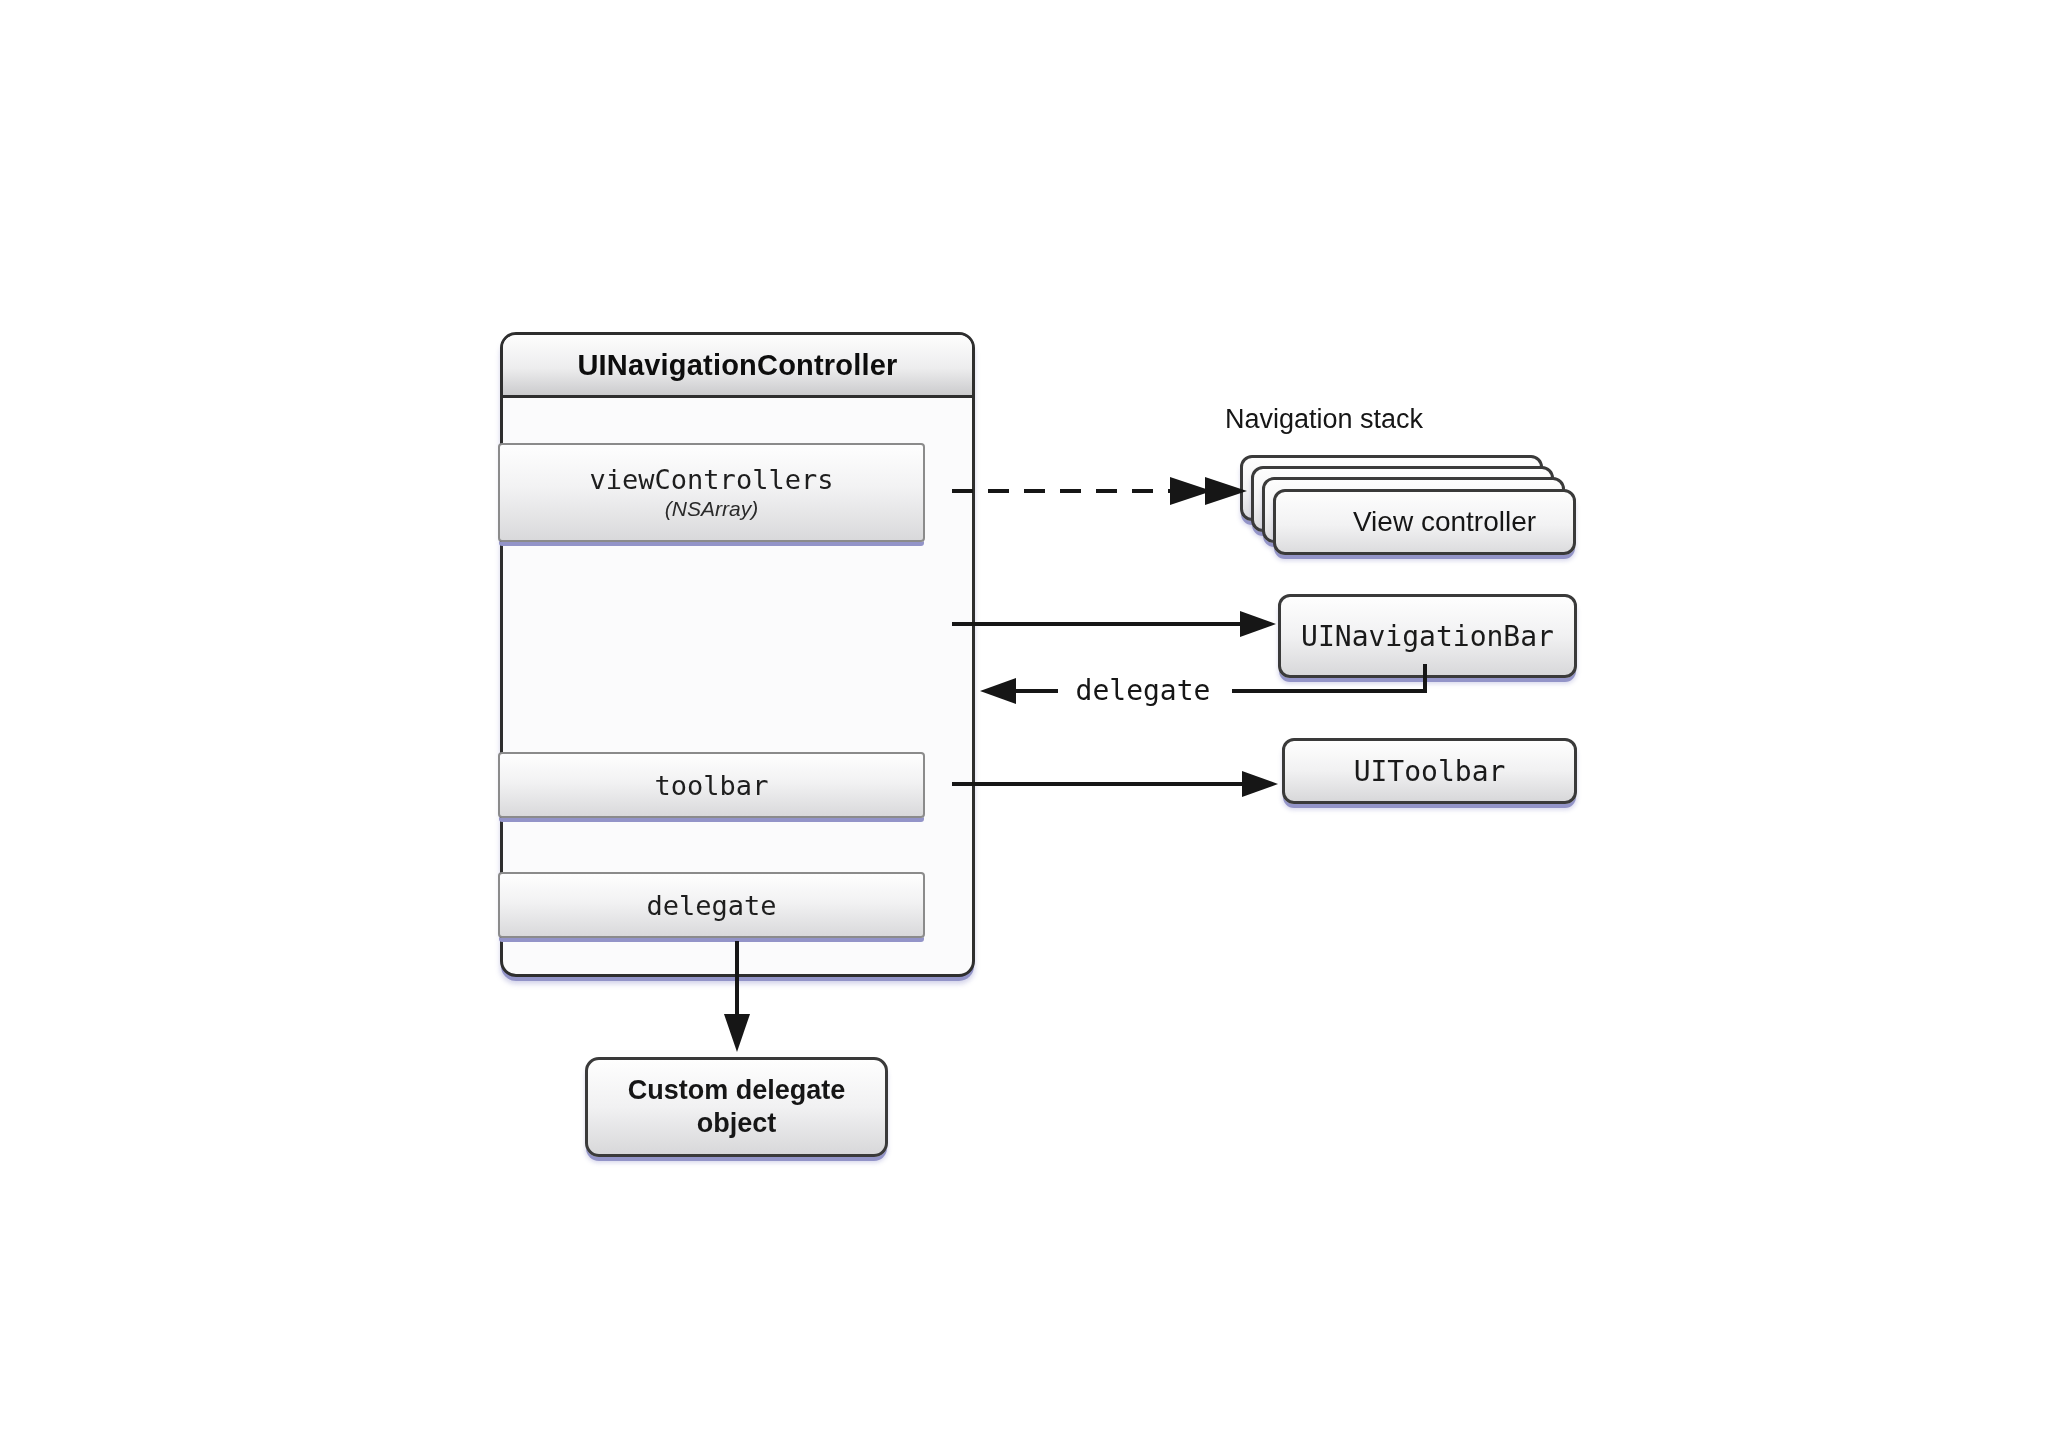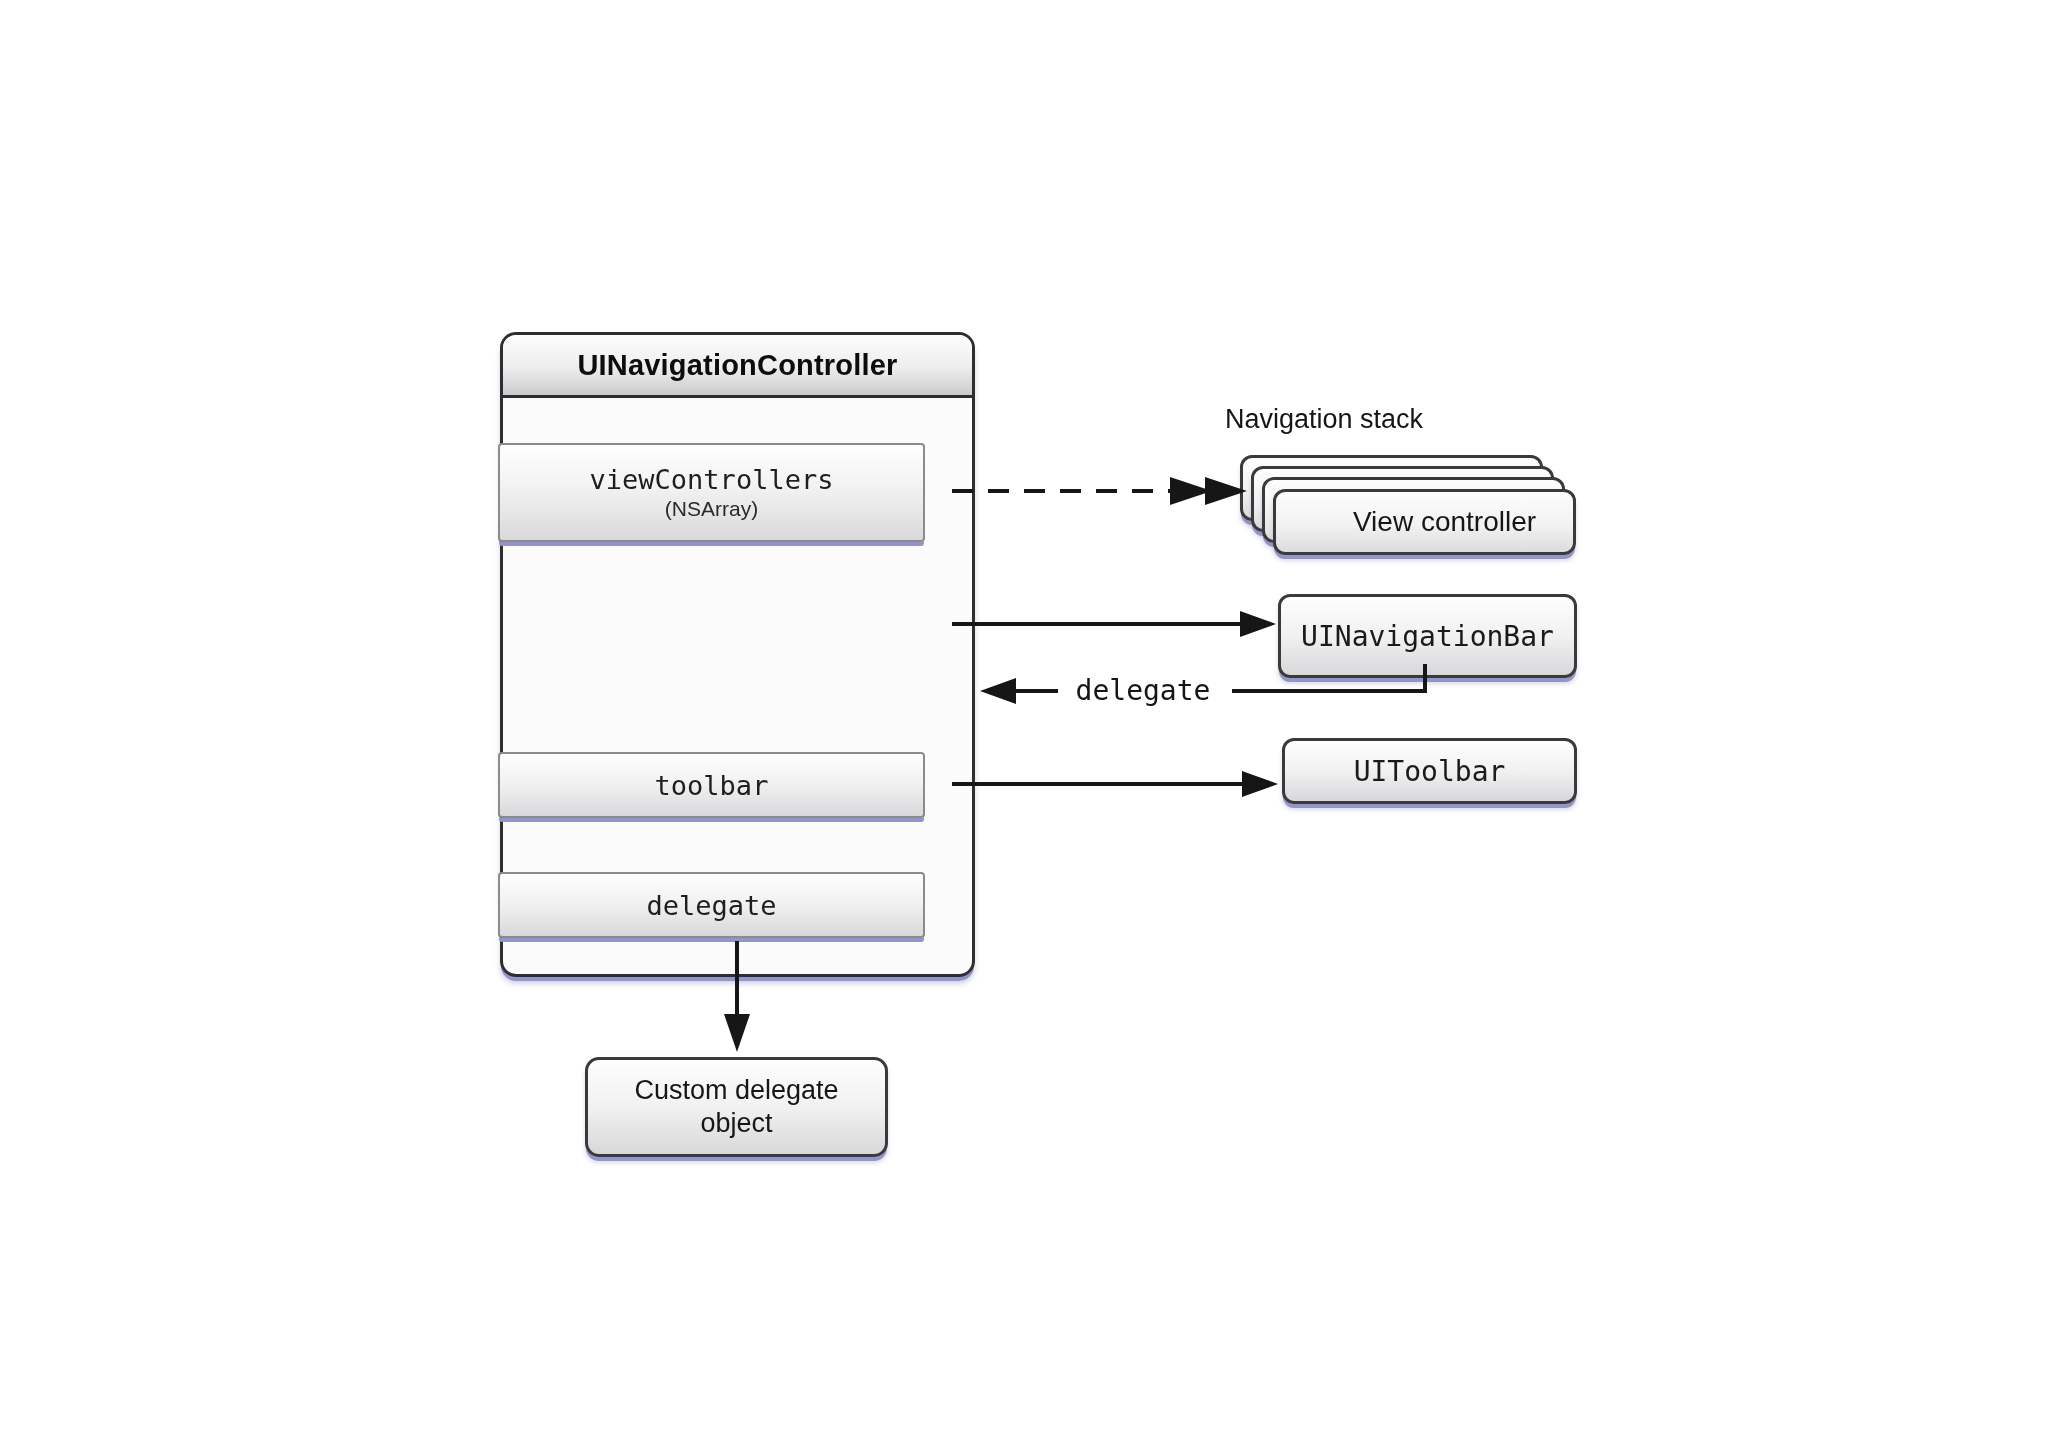--- a/index.html
+++ b/index.html
@@ -24,21 +24,21 @@
   
   .prop{
     position:absolute;left:498px;width:427px;box-sizing:border-box;
     border:2px solid #8b8b8b;border-radius:4px;
     background:linear-gradient(180deg,#fefefe 0%,#f2f2f3 45%,#d9d9db 100%);
     box-shadow:0 5px 0 -1px #9394c8;
     display:flex;flex-direction:column;align-items:center;justify-content:center;
     font-family:"DejaVu Sans Mono","Liberation Mono",monospace;
     font-size:27px;color:#1e1e1e;
   }
-  .prop .sub{font-family:"Liberation Sans",sans-serif;font-size:21px;color:#2a2a2a;margin-top:2px;}
+  .prop .sub{font-family:"Liberation Sans",sans-serif;font-size:21px;color:#2a2a2a;margin-top:2px;font-style:italic;}
 
   
   .obj{
     position:absolute;box-sizing:border-box;
     border:3px solid #3a3a3a;border-radius:12px;
     background:linear-gradient(180deg,#fefefe 0%,#f1f1f2 50%,#d8d8da 100%);
     box-shadow:0 5px 0 -1px #9394c8, 0 6px 4px rgba(130,130,195,.3);
     display:flex;align-items:center;justify-content:center;
     font-family:"DejaVu Sans Mono","Liberation Mono",monospace;
     font-size:28px;color:#1a1a1a;
@@ -99,21 +99,21 @@
   </div>
 
   <div class="obj" style="left:1278px;top:594px;width:299px;height:84px;">
     <span>UINavigationBar</span>
   </div>
 
   <div class="obj" style="left:1282px;top:738px;width:295px;height:66px;">
     <span>UIToolbar</span>
   </div>
 
-  <div class="obj sans" style="left:585px;top:1057px;width:303px;height:100px;padding:0 12px;">
+  <div class="obj sans" style="left:585px;top:1057px;width:303px;height:100px;padding:0 12px;font-weight:bold;">
     <span>Custom delegate object</span>
   </div>
 
   <div class="edge-label">delegate</div>
 
   <svg class="overlay" width="2048" height="1447" viewBox="0 0 2048 1447">
 
     <g>
       <line x1="952" y1="491" x2="1172" y2="491" stroke="#161616" stroke-width="4" stroke-dasharray="21 15"></line>
       <polygon points="1212,491 1170,477 1170,505" fill="#161616"></polygon>

